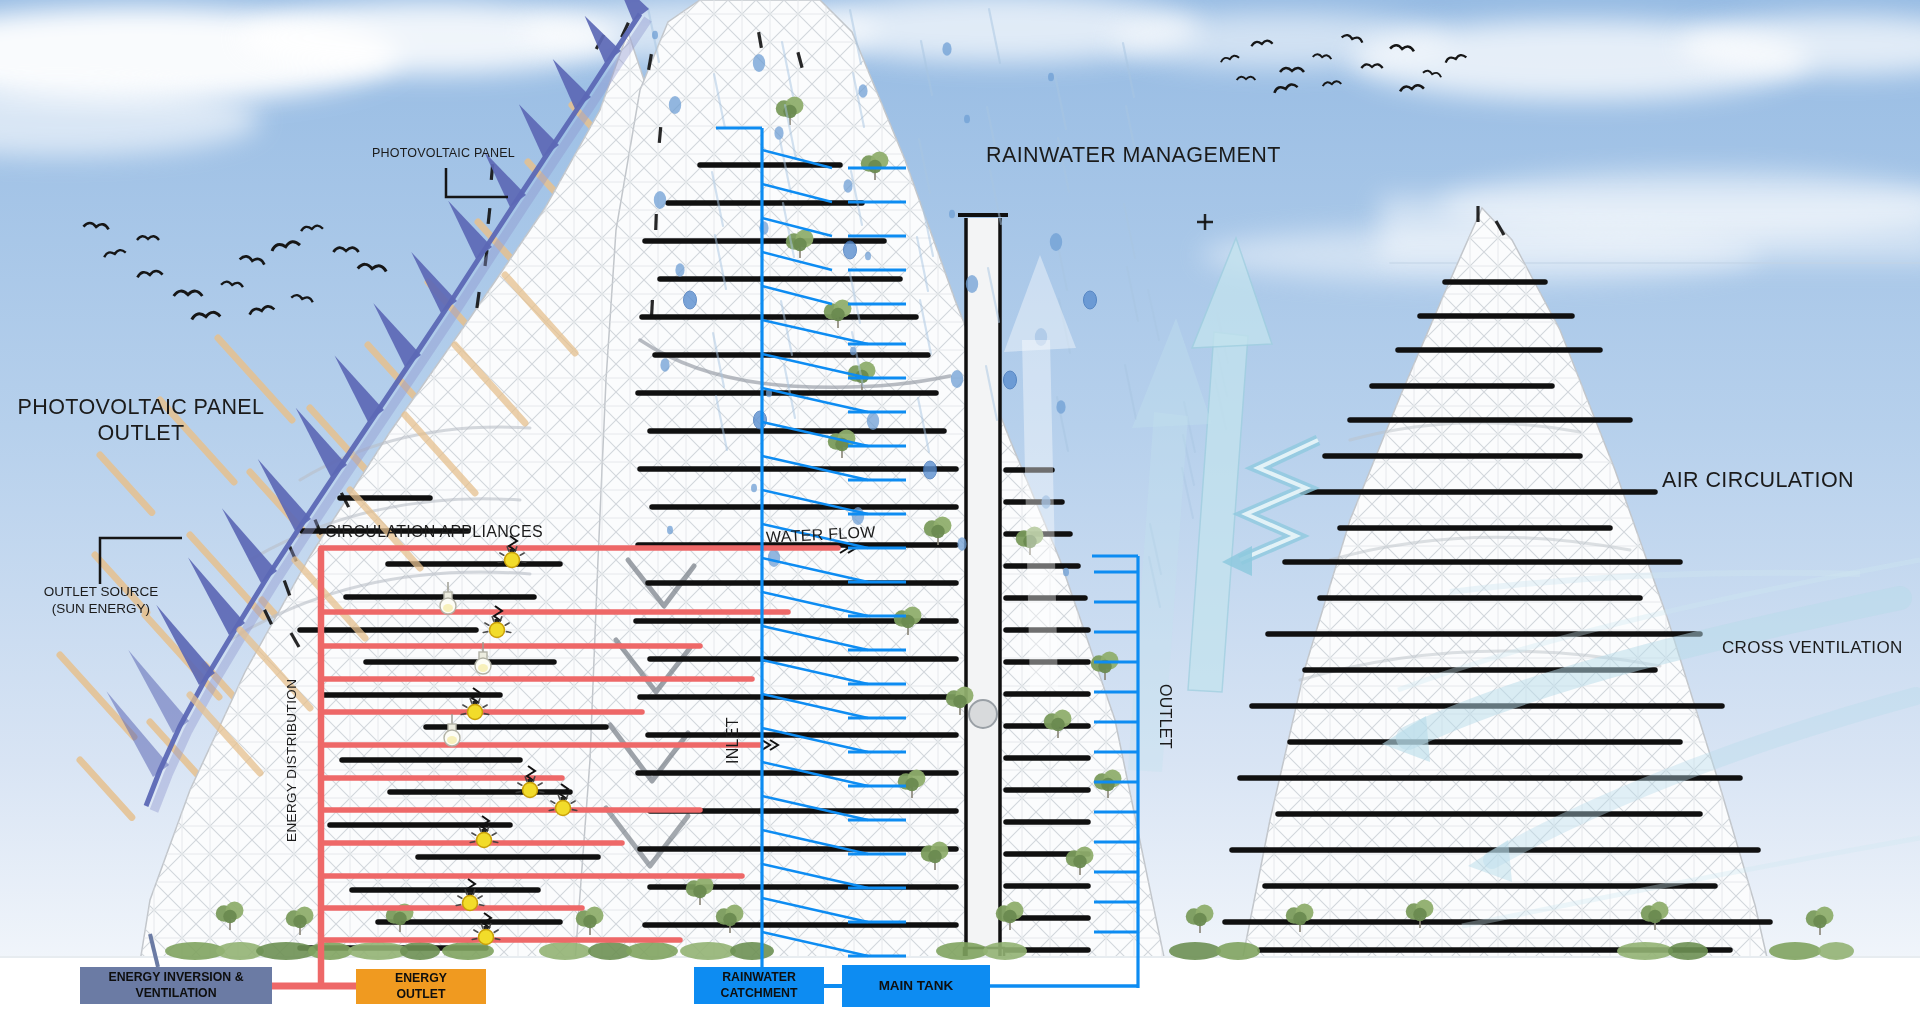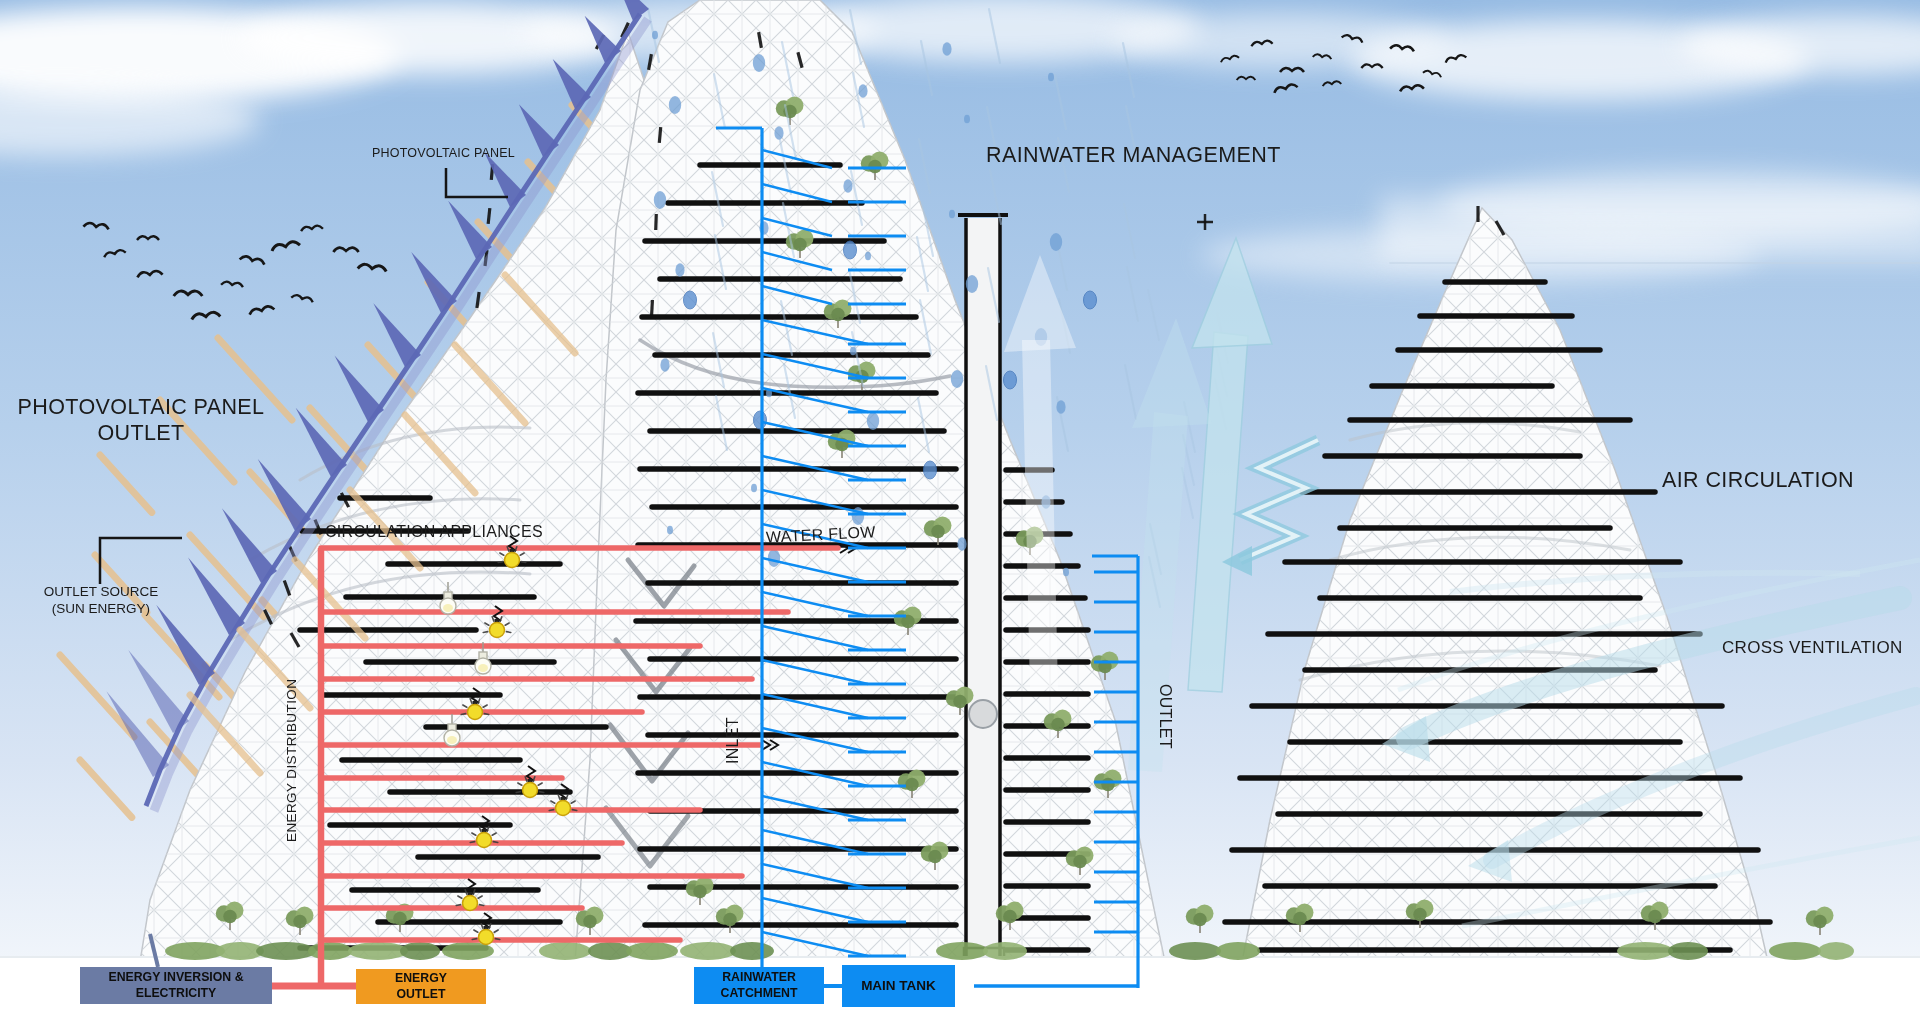--- a/index.html
+++ b/index.html
@@ -697,25 +697,25 @@
 <div class="lbl sm vert-up" style="left:299px;top:827px;letter-spacing:.4px">ENERGY DISTRIBUTION</div>
 <div class="lbl big" style="left:986px;top:143px">RAINWATER MANAGEMENT</div>
 <div class="lbl med" style="left:766px;top:526px;transform:rotate(-3deg)">WATER FLOW</div>
 <div class="lbl med vert-up" style="left:742px;top:746px">INLET</div>
 <div class="lbl med vert-down" style="left:1174px;top:684px">OUTLET</div>
 <div class="lbl big" style="left:1662px;top:468px">AIR CIRCULATION</div>
 <div class="lbl" style="left:1722px;top:638px;font-size:17px;letter-spacing:.3px">CROSS VENTILATION</div>
 
 <div class="box" style="left:80px;top:967px;width:192px;height:37px;background:var(--inversion-slate)">
   <div>ENERGY INVERSION &amp;</div>
-  <div>ELECTRICITY</div>
+  <div>VENTILATION</div>
 </div>
 <div class="box" style="left:356px;top:969px;width:130px;height:35px;background:var(--storage-orange)">
   <div>ENERGY</div>
   <div>OUTLET</div>
 </div>
 <div class="box" style="left:694px;top:967px;width:130px;height:37px;background:var(--water-blue)">
   <div>RAINWATER</div>
   <div>CATCHMENT</div>
 </div>
-<div class="box bigfont" style="left:842px;top:965px;width:113px;height:42px;background:var(--water-blue)">
+<div class="box bigfont" style="left:842px;top:965px;width:148px;height:42px;background:var(--water-blue)">
   <div>MAIN TANK</div>
 </div>
 
 </body></html>

